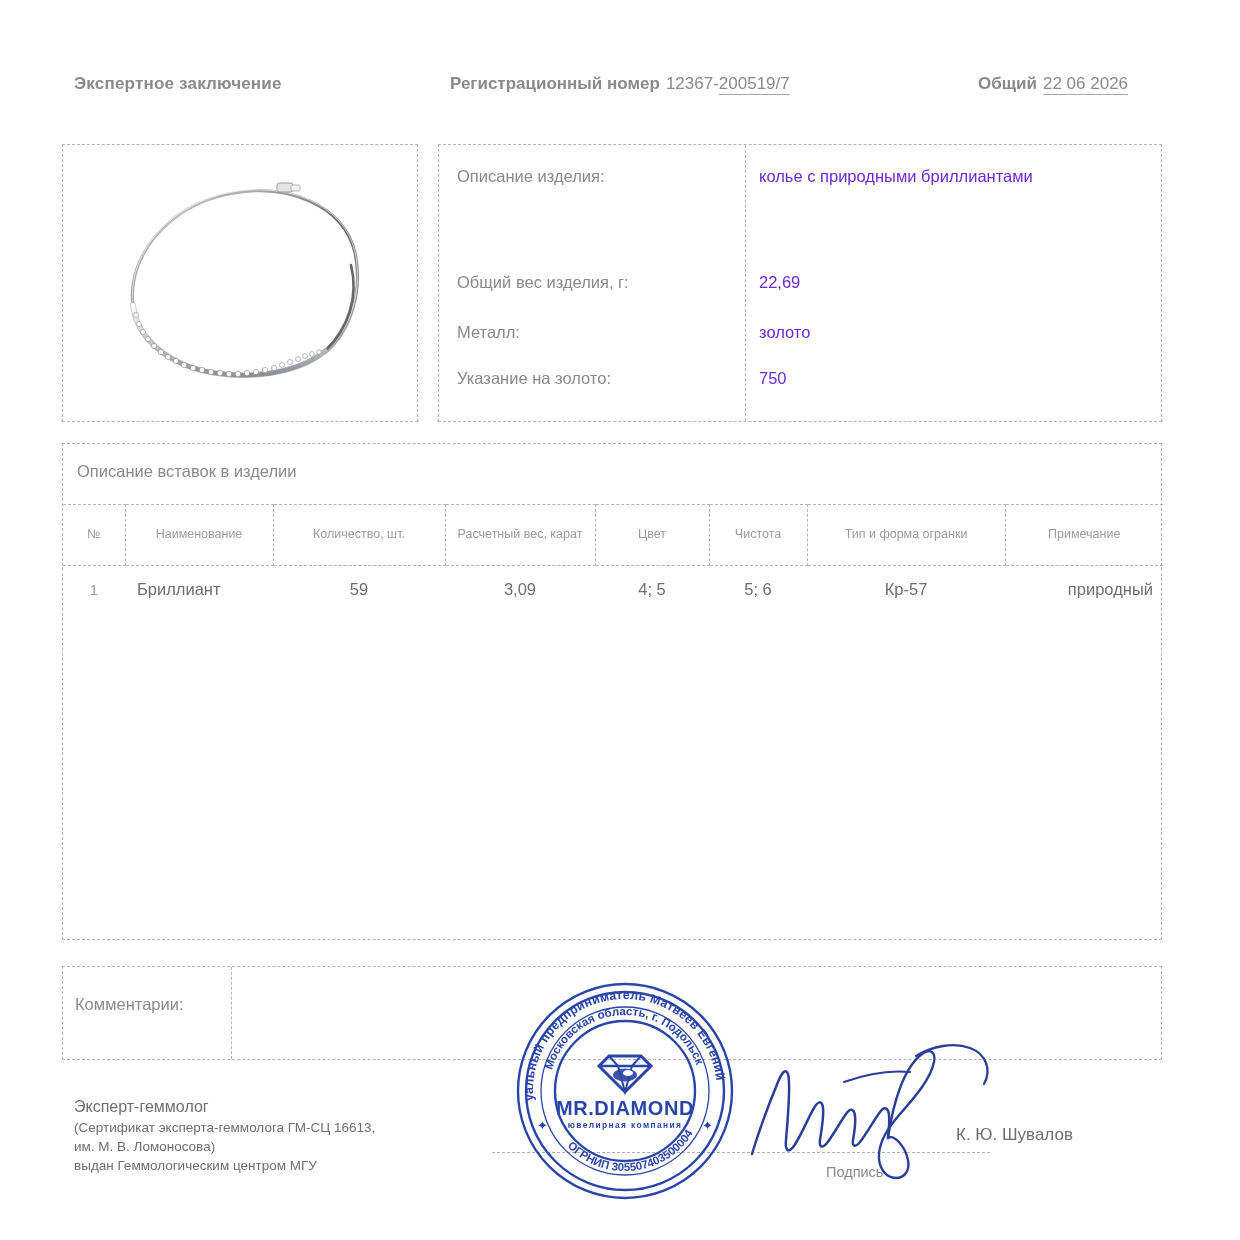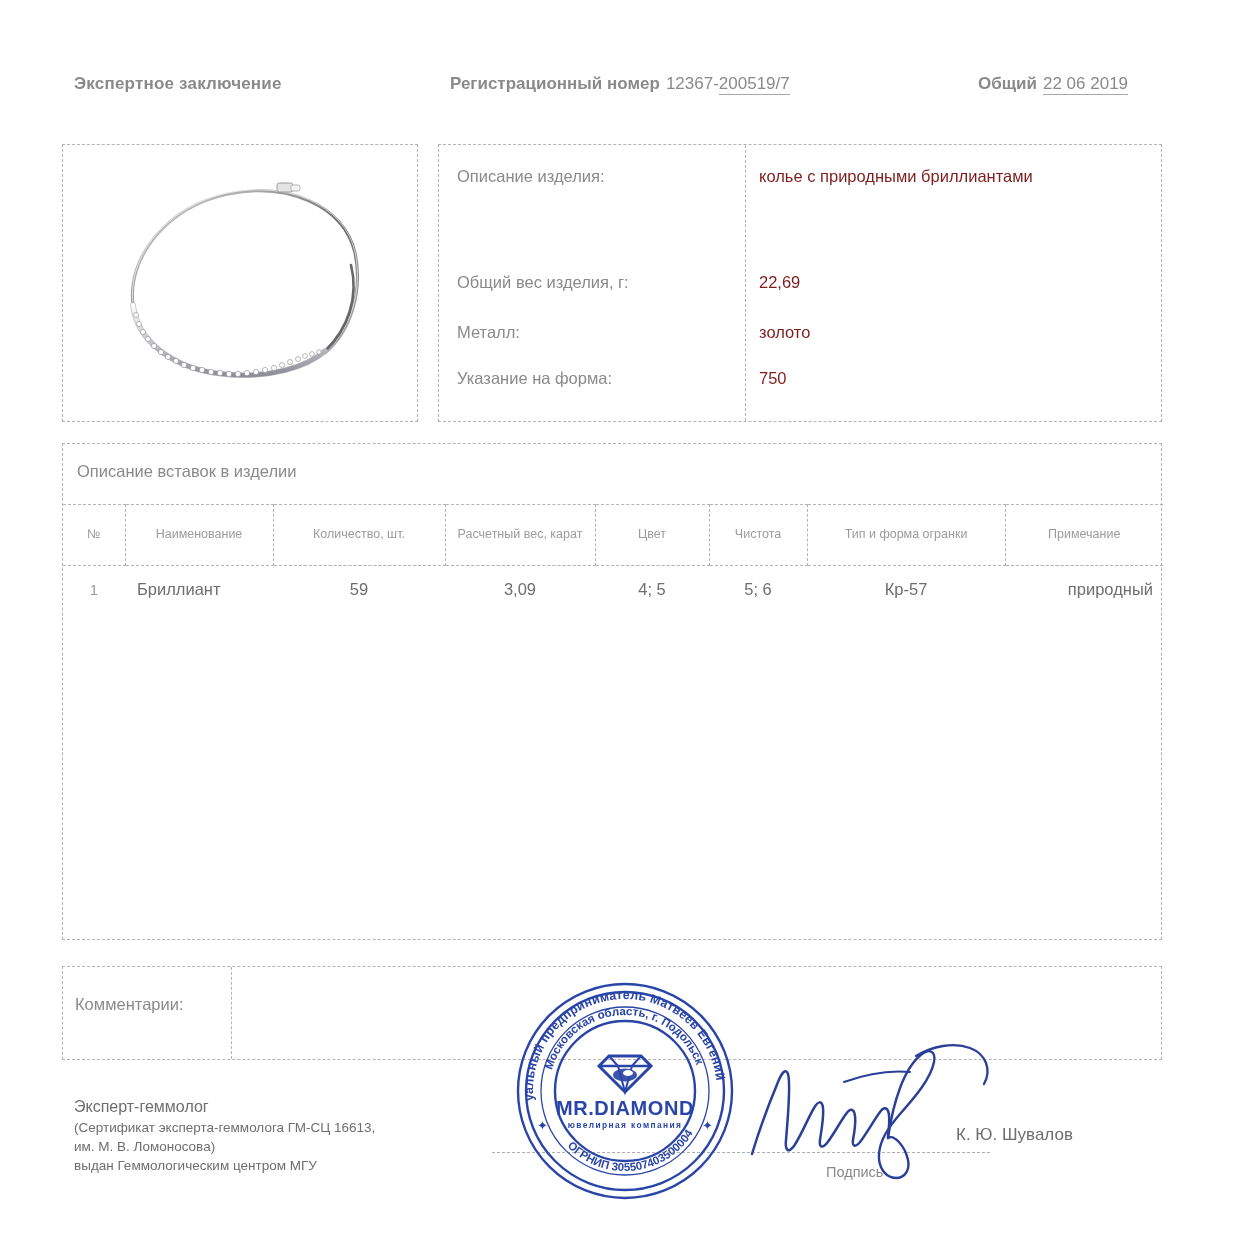--- a/index.html
+++ b/index.html
@@ -111,21 +111,21 @@
     position: absolute;
     left: 18px;
     font-size: 16.5px;
     color: #8a8a8a;
     white-space: nowrap;
   }
   .desc-value {
     position: absolute;
     left: 320px;
     font-size: 16.5px;
-    color: #7f1d1d;
+    color: #6d28d9;
     white-space: nowrap;
   }
   .row-a { top: 22px; }
   .row-b { top: 128px; }
   .row-c { top: 178px; }
   .row-d { top: 224px; }
 
   
   .inserts-box {
     position: absolute;
@@ -272,21 +272,21 @@
 <div class="page">
 
   <div class="header">
     <div class="hdr-title">Экспертное заключение</div>
 
     <div class="hdr-reg">
       <span>Регистрационный номер</span><span class="hdr-reg-val"><span>12367-</span><span class="und">200519/7</span></span>
     </div>
 
     <div class="hdr-date">
-      <span>Общий</span><span class="hdr-date-val">22 06 2019</span>
+      <span>Общий</span><span class="hdr-date-val">22 06 2026</span>
     </div>
   </div>
 
   <div class="photo-box">
     <svg width="354" height="276" viewBox="0 0 354 276">
       <defs>
         <linearGradient id="chainGrad" x1="0" y1="0" x2="1" y2="1">
           <stop offset="0%" stop-color="#d9d9d9"></stop>
           <stop offset="35%" stop-color="#9a9a9a"></stop>
           <stop offset="60%" stop-color="#6a6a6a"></stop>
@@ -368,21 +368,21 @@
 
     <div class="desc-label row-a">Описание изделия:</div>
     <div class="desc-value row-a">колье с природными бриллиантами</div>
 
     <div class="desc-label row-b">Общий вес изделия, г:</div>
     <div class="desc-value row-b">22,69</div>
 
     <div class="desc-label row-c">Металл:</div>
     <div class="desc-value row-c">золото</div>
 
-    <div class="desc-label row-d">Указание на форма:</div>
+    <div class="desc-label row-d">Указание на золото:</div>
     <div class="desc-value row-d">750</div>
   </div>
 
   <div class="inserts-box">
     <div class="inserts-caption">Описание вставок в изделии</div>
 
     <table class="tbl">
       <colgroup>
         <col style="width:62px">
         <col style="width:148px">

